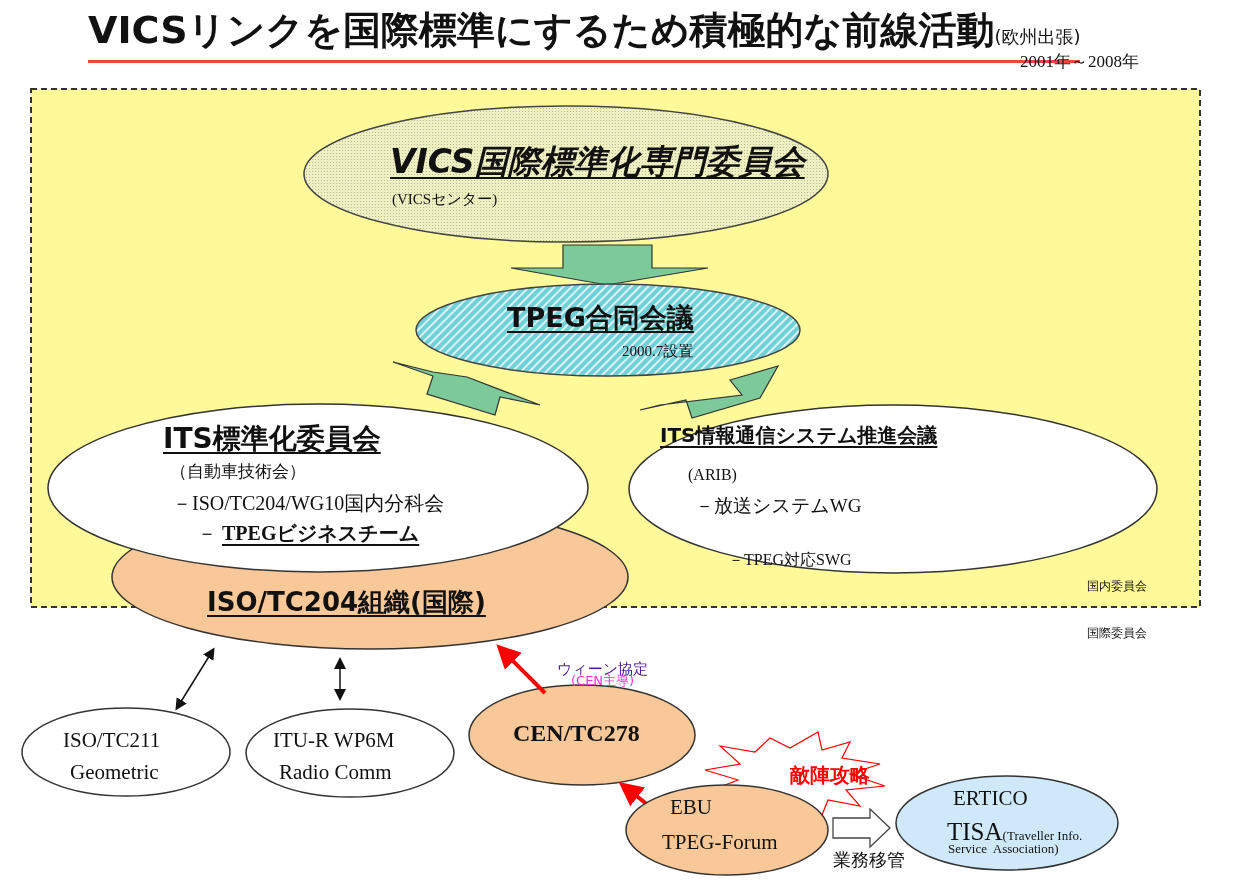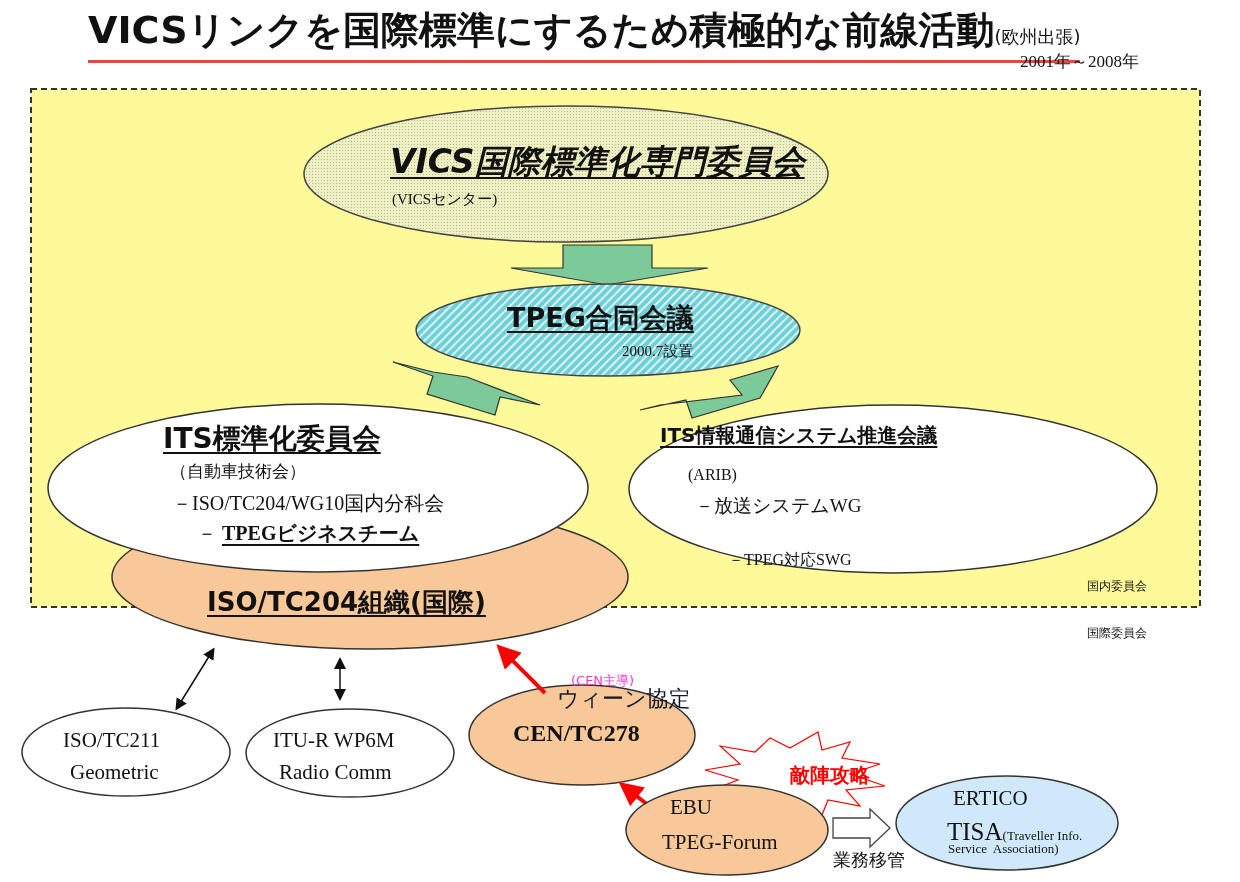--- a/index.html
+++ b/index.html
@@ -104,21 +104,21 @@
 <div class="txt sans" style="left:1087px;top:578px;font-size:12px;">国内委員会</div>
 <div class="txt sans" style="left:1087px;top:625px;font-size:12px;">国際委員会</div>
 
 <div class="txt serif" style="left:63px;top:728px;font-size:21px;">ISO/TC211</div>
 <div class="txt serif" style="left:70px;top:760px;font-size:21px;text-align:right;">Geometric</div>
 <div class="txt serif" style="left:273px;top:728px;font-size:21px;">ITU-R WP6M</div>
 <div class="txt serif" style="left:279px;top:760px;font-size:21px;">Radio Comm</div>
 
 <div class="txt serif b" style="left:513px;top:720px;font-size:24px;">CEN/TC278</div>
 
-<div class="txt sans" style="left:557px;top:684px;font-size:22px;color:#0f172a;">ウィーン協定</div>
+<div class="txt sans" style="left:557px;top:660px;font-size:15px;color:#4c1d95;">ウィーン協定</div>
 <div class="txt sans" style="left:571px;top:672px;font-size:13px;color:#ff33cc;">(CEN主導)</div>
 <div class="txt sans b" style="left:758px;top:762px;font-size:20px;color:#ff0000;padding-left:32px;">敵陣攻略</div>
 
 <div class="txt serif" style="left:670px;top:795px;font-size:21px;">EBU</div>
 <div class="txt serif" style="left:662px;top:830px;font-size:21px;">TPEG-Forum</div>
 
 <div class="txt sans" style="left:833px;top:848px;font-size:18px;">業務移管</div>
 
 <div class="txt serif" style="left:953px;top:786px;font-size:21px;">ERTICO</div>
 <div class="txt serif" style="left:947px;top:818px;font-size:25px;"><span>TISA</span><span style="font-size:13px;">(Traveller Info.</span></div>

